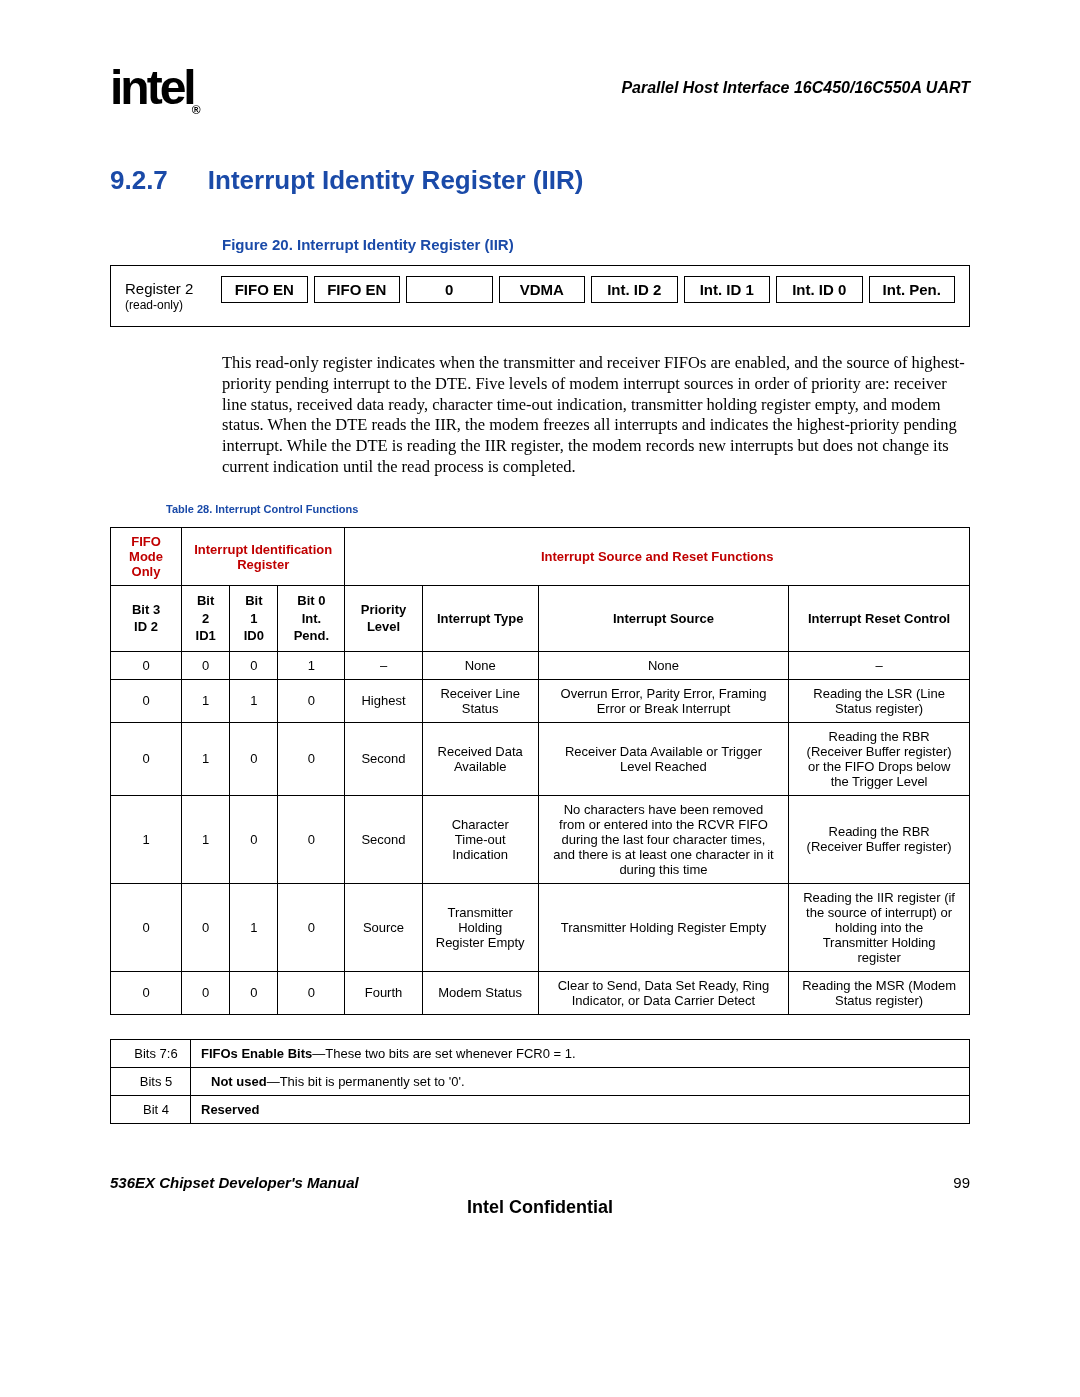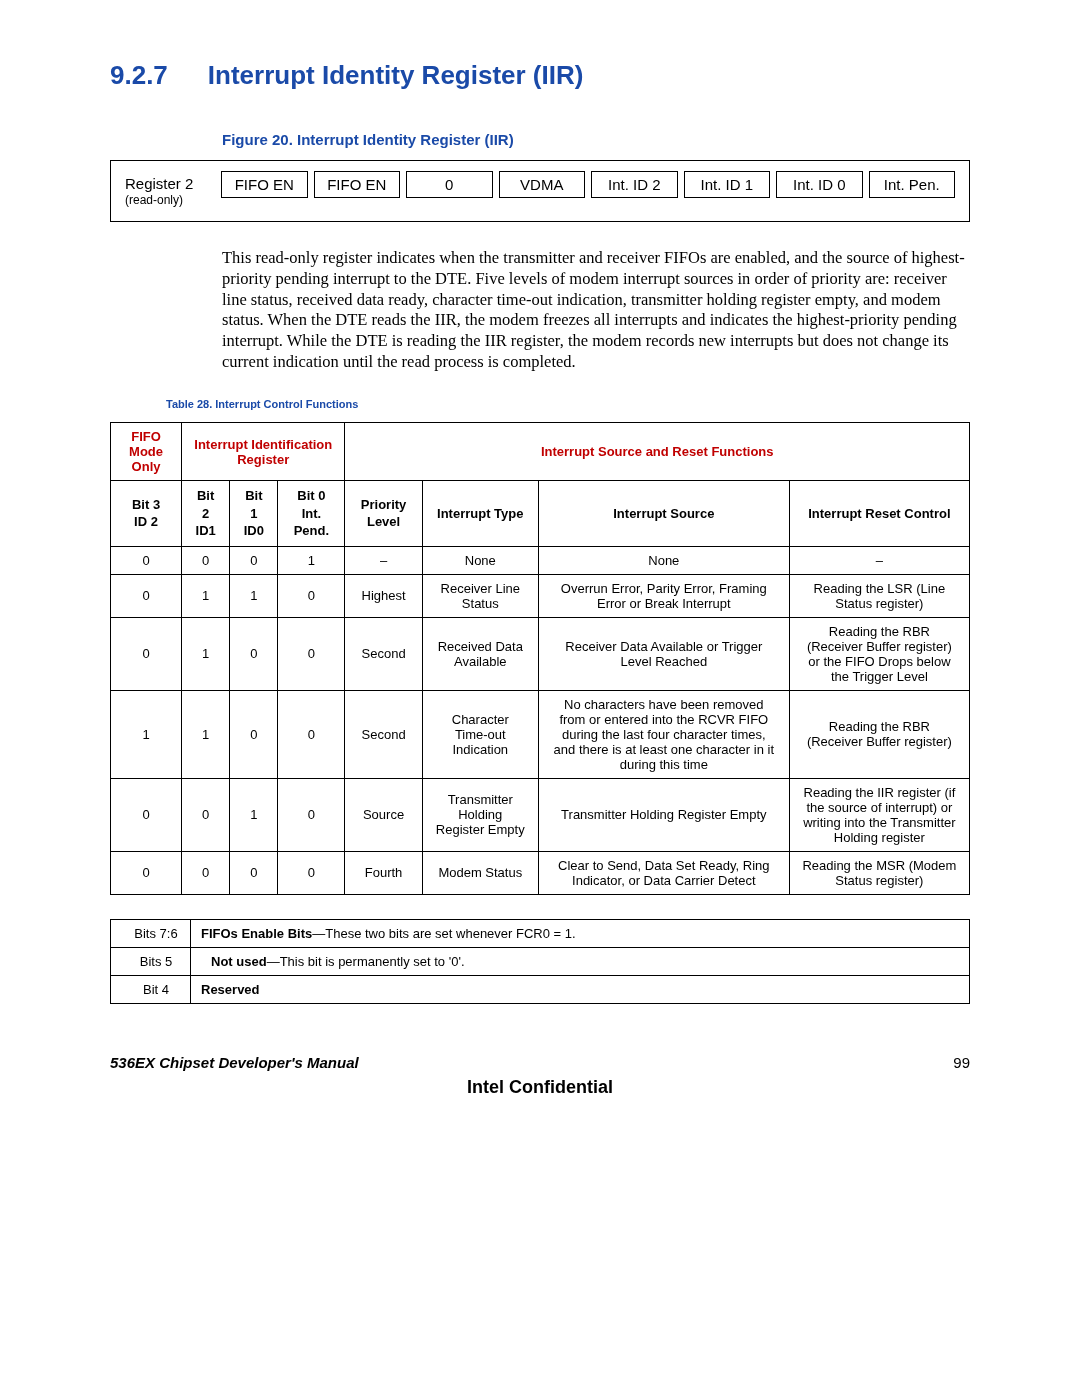--- a/index.html
+++ b/index.html
@@ -85,20 +85,21 @@
     padding-top: 4px;
   }
   .reg-label .sub {
     font-size: 12px;
     display: block;
   }
   .reg-cells {
     display: flex;
     gap: 6px;
     flex: 1;
+    font-weight: bold;
   }
   .reg-cell {
     flex: 1;
     border: 1px solid #000;
     text-align: center;
     padding: 4px 2px;
     font-size: 15px;
     white-space: nowrap;
   }
   .body-text {
@@ -176,20 +177,26 @@
     font-weight: bold;
     font-size: 18px;
     margin-top: 6px;
   }
 </style>
 </head>
 <body>
 
 <div class="page">
 
+  <div class="header-row">
+    <div class="logo">
+      <span>intel</span><span class="reg">®</span>
+    </div>
+    <div class="doc-title">Parallel Host Interface 16C450/16C550A UART</div>
+  </div>
 
   <div class="section-row">
     <div class="section-num">9.2.7</div>
     <div class="section-title">Interrupt Identity Register (IIR)</div>
   </div>
 
   <div class="fig-title">Figure 20. Interrupt Identity Register (IIR)</div>
 
   <div class="reg-frame">
     <div class="reg-row">
@@ -278,21 +285,21 @@
           <td>Reading the RBR (Receiver Buffer register)</td>
         </tr>
         <tr>
           <td>0</td>
           <td>0</td>
           <td>1</td>
           <td>0</td>
           <td>Source</td>
           <td>Transmitter Holding Register Empty</td>
           <td>Transmitter Holding Register Empty</td>
-          <td>Reading the IIR register (if the source of interrupt) or writing into the Transmitter Holding register</td>
+          <td>Reading the IIR register (if the source of interrupt) or holding into the Transmitter Holding register</td>
         </tr>
         <tr>
           <td>0</td>
           <td>0</td>
           <td>0</td>
           <td>0</td>
           <td>Fourth</td>
           <td>Modem Status</td>
           <td>Clear to Send, Data Set Ready, Ring Indicator, or Data Carrier Detect</td>
           <td>Reading the MSR (Modem Status register)</td>

